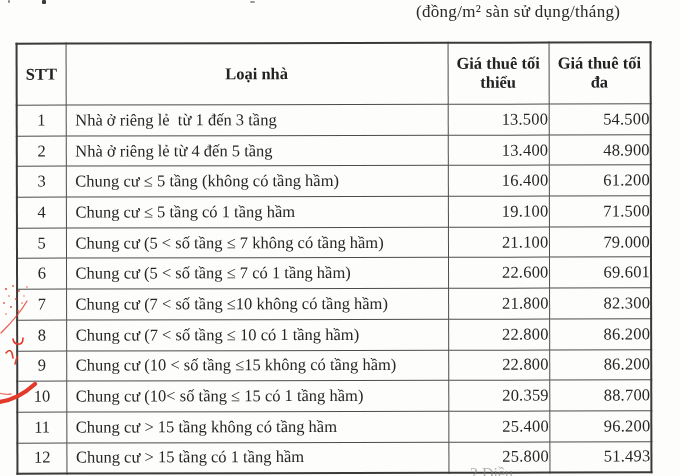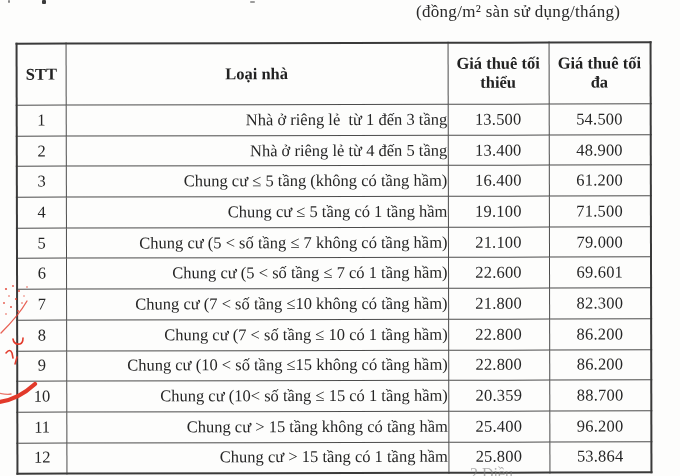--- a/index.html
+++ b/index.html
@@ -36,22 +36,22 @@
   .doc-table { border:2px solid #3a3a3a; }
   .doc-table thead th {
     height:46px;
     font-weight:bold;
     text-align:center;
     line-height:1.15;
     color:#222;
   }
   .doc-table tbody tr { height:30.7px; }
   .cell-stt  { text-align:center; }
-  .cell-type { text-align:right; padding-left:9px !important; white-space:pre-wrap;margin-top:44px; }
-  .cell-num  { text-align:center; letter-spacing:.2px; }
+  .cell-type { text-align:left; padding-left:9px !important; white-space:pre-wrap;margin-top:44px; }
+  .cell-num  { text-align:right; letter-spacing:.2px; }
   .hdr-price { padding:7px 6px !important; }
   
   .bottom-fragment {
     position:absolute; top:465px; left:470px;
     font-size:16px;
     color:#7d7d7d;
     opacity:.6;
     filter:blur(.4px);
     white-space:nowrap;
   }
@@ -151,21 +151,21 @@
     <tr>
       <td class="cell-stt">11</td>
       <td class="cell-type">Chung cư &gt; 15 tầng không có tầng hầm</td>
       <td class="cell-num">25.400</td>
       <td class="cell-num">96.200</td>
     </tr>
     <tr>
       <td class="cell-stt">12</td>
       <td class="cell-type">Chung cư &gt; 15 tầng có 1 tầng hầm</td>
       <td class="cell-num">25.800</td>
-      <td class="cell-num">53.864</td>
+      <td class="cell-num">51.493</td>
     </tr>
   </tbody>
 </table>
 
 <svg class="stamp" viewBox="0 0 48 138">
   <g stroke="#e23a2b" fill="none" stroke-linecap="round">
 
     <g stroke="none" fill="#e23a2b" opacity=".85">
       <circle cx="9" cy="8" r="1.1"></circle>
         <circle cx="16" cy="5" r="0.9"></circle>

